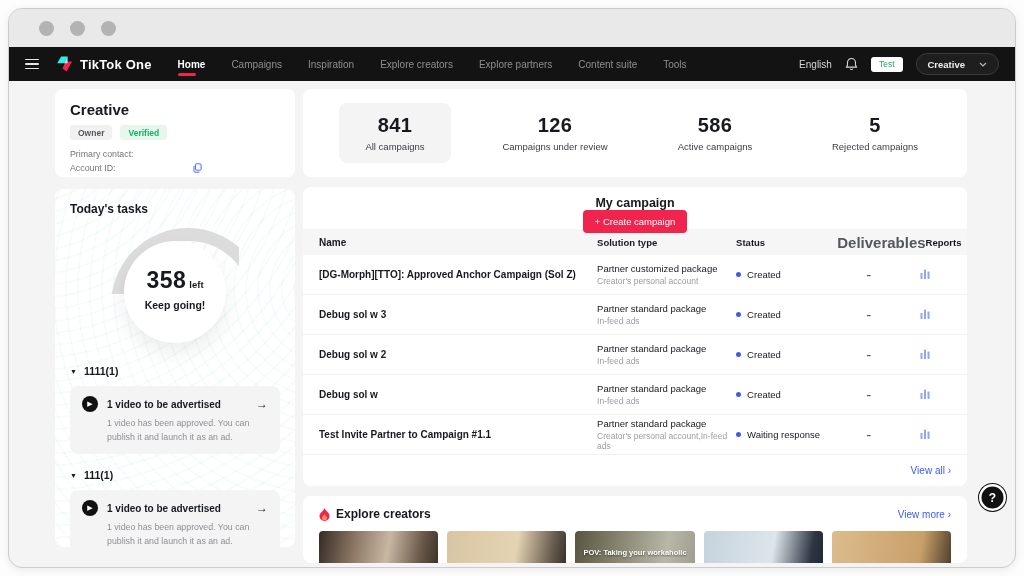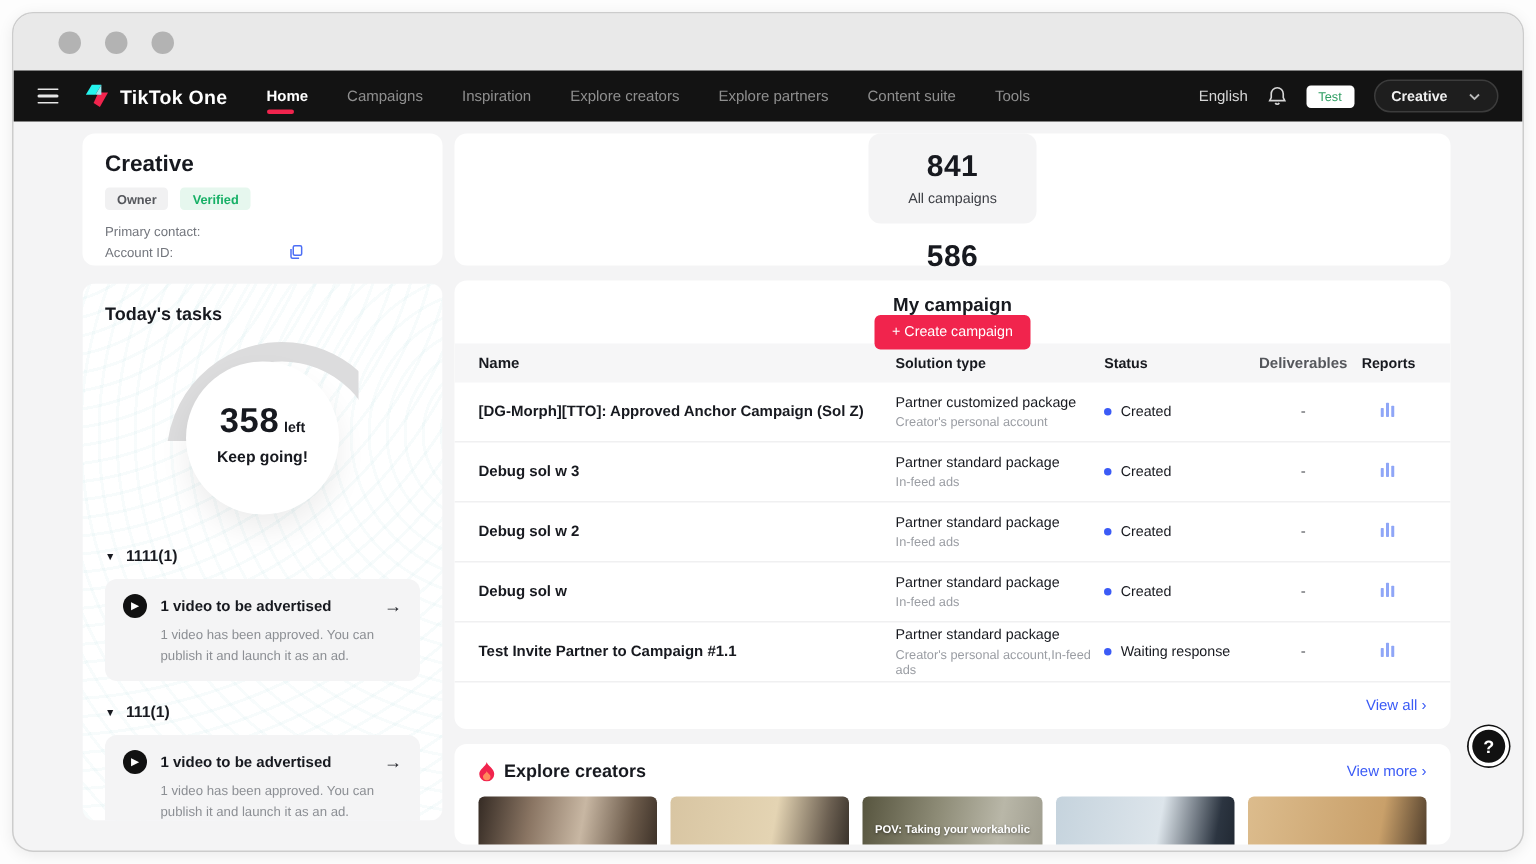--- a/index.html
+++ b/index.html
@@ -74,21 +74,21 @@
   .group-label { font-size:10.5px; font-weight:bold; }
   .task-card { margin-top:9px; background:#f4f4f5; border-radius:8px; padding:10px 12px; cursor:pointer; }
   .task-head { display:flex; align-items:center; gap:9px; }
   .play-circle { width:16px; height:16px; border-radius:50%; background:#111; color:#fff; font-size:7px;
     display:flex; align-items:center; justify-content:center; flex:0 0 16px; }
   .task-title { font-size:10px; font-weight:bold; flex:1; }
   .task-arrow { font-size:12px; color:#17191f; }
   .task-desc { font-size:8.8px; color:#8c8f94; line-height:1.55; margin:5px 0 0 25px; }
 
   
-  .stats-card { height:88px; display:flex; align-items:center; padding:0 12px;flex-direction:column; }
+  .stats-card { height:88px; display:flex; align-items:center; padding:0 12px; }
   .stat { flex:1; display:flex; justify-content:center; }
   .stat-inner { text-align:center; padding:11px 20px; border-radius:8px; min-width:112px; cursor:pointer; }
   .stat.highlighted .stat-inner { background:#f4f4f5; }
   .stat-value { font-size:20px; font-weight:bold; letter-spacing:.3px; }
   .stat-label { font-size:9.5px; color:#3c3e44; margin-top:4px; }
 
   
   .campaign-card { overflow:hidden; }
   .camp-head { display:flex; align-items:center; justify-content:space-between; padding:9px 16px; height:42px;flex-direction:column; }
   .camp-title { font-size:12.5px; font-weight:bold; }
@@ -96,21 +96,21 @@
     padding:6px 12px; cursor:pointer; font-family:inherit; }
   .t-row { display:flex; align-items:center; padding:0 16px; }
   .t-header { background:#f6f6f7; height:26px; font-size:9.5px; font-weight:bold; color:#17191f; }
   .t-body .t-row { min-height:40px; border-bottom:1px solid #f0f0f1; cursor:pointer; }
   .col-name { flex:0 0 44%; font-size:10px; font-weight:bold; padding-right:10px; }
   .col-solution { flex:0 0 22%; font-size:9.5px; padding-right:8px; }
   .sol-sub { font-size:8.5px; color:#9a9da3; font-weight:normal; margin-top:2px; }
   .col-status { flex:0 0 16%; font-size:9.5px; display:flex; align-items:center; gap:6px; }
   .t-header .col-status { display:block; }
   .status-dot { width:5px; height:5px; border-radius:50%; background:#3b5bf6; flex:0 0 5px; }
-  .col-deliv { flex:0 0 10%; text-align:center; font-size:10px; color:#55575c; }
+  .col-deliv { flex:0 0 10%; text-align:center; font-size:15px; color:#55575c; }
   .col-reports { flex:1; text-align:center; font-size:9.5px; }
   .report-ic { display:inline-flex; cursor:pointer; }
   .camp-foot { display:flex; justify-content:flex-end; padding:10px 16px; }
   .link { color:#3b5bf6; font-size:10px; cursor:pointer; text-decoration:none; }
 
   
   .explore-card { flex:1; margin-bottom:0; padding:11px 16px; overflow:hidden; }
   .explore-head { display:flex; align-items:center; }
   .explore-title { font-size:12px; font-weight:bold; margin-left:6px; }
   .explore-head .link { margin-left:auto; }
@@ -261,20 +261,26 @@
 
       <div class="card stats-card">
 
           <div class="stat highlighted">
             <div class="stat-inner">
               <div class="stat-value">841</div>
               <div class="stat-label">All campaigns</div>
             </div>
           </div>
 
+          <div class="stat">
+            <div class="stat-inner">
+              <div class="stat-value">126</div>
+              <div class="stat-label">Campaigns under review</div>
+            </div>
+          </div>
 
           <div class="stat">
             <div class="stat-inner">
               <div class="stat-value">586</div>
               <div class="stat-label">Active campaigns</div>
             </div>
           </div>
 
           <div class="stat">
             <div class="stat-inner">

